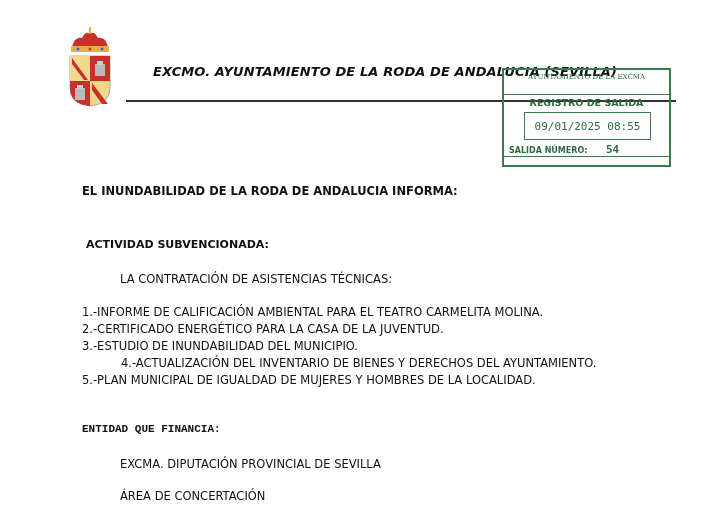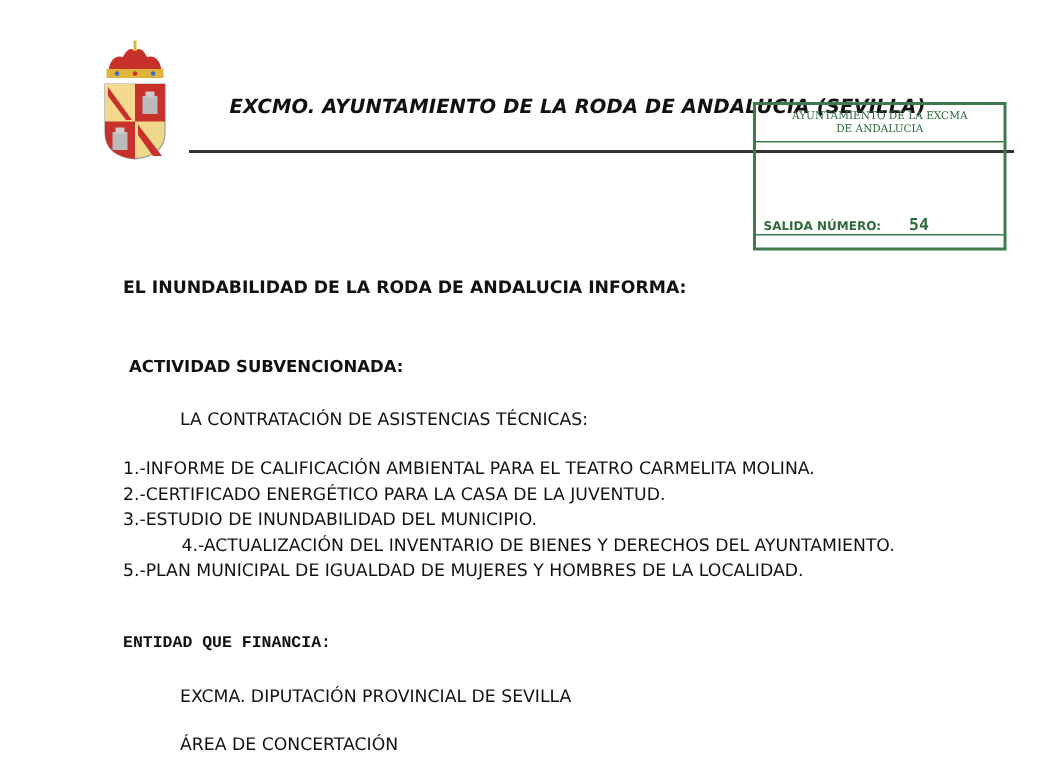--- a/index.html
+++ b/index.html
@@ -41,23 +41,24 @@
   <rect x="9" y="62" width="10" height="12" fill="#bbb"></rect>
     <rect x="11" y="59" width="6" height="4" fill="#ccc"></rect>
 </svg>
 
 <div class="header-title">EXCMO. AYUNTAMIENTO DE LA RODA DE ANDALUCIA (SEVILLA)</div>
 <div class="header-rule"></div>
 
 <div class="stamp">
   <div class="stamp-org">
     <div>AYUNTAMIENTO DE LA EXCMA</div>
-    <div>DE ANDALUCIA</div>
   </div>
   <div class="stamp-line" style="top:24px"></div>
+  <div class="stamp-reg">REGISTRO DE SALIDA</div>
+  <div class="stamp-date-box">09/01/2025 08:55</div>
   <div class="stamp-num-label">SALIDA NÚMERO:</div>
   <div class="stamp-num">54</div>
   <div class="stamp-line" style="top:86px"></div>
 </div>
 
 <div class="doc">
   <div class="line bold" style="left:82px; top:184px;">EL INUNDABILIDAD DE LA RODA DE ANDALUCIA INFORMA:</div>
   <div class="line bold" style="left:86px; top:238px; font-size:11px;">ACTIVIDAD SUBVENCIONADA:</div>
   <div class="line" style="left:120px; top:272px;">LA CONTRATACIÓN DE ASISTENCIAS TÉCNICAS:</div>
   <div class="line" style="left:82px; top:305px;">1.-INFORME DE CALIFICACIÓN AMBIENTAL PARA EL TEATRO CARMELITA MOLINA.</div>

